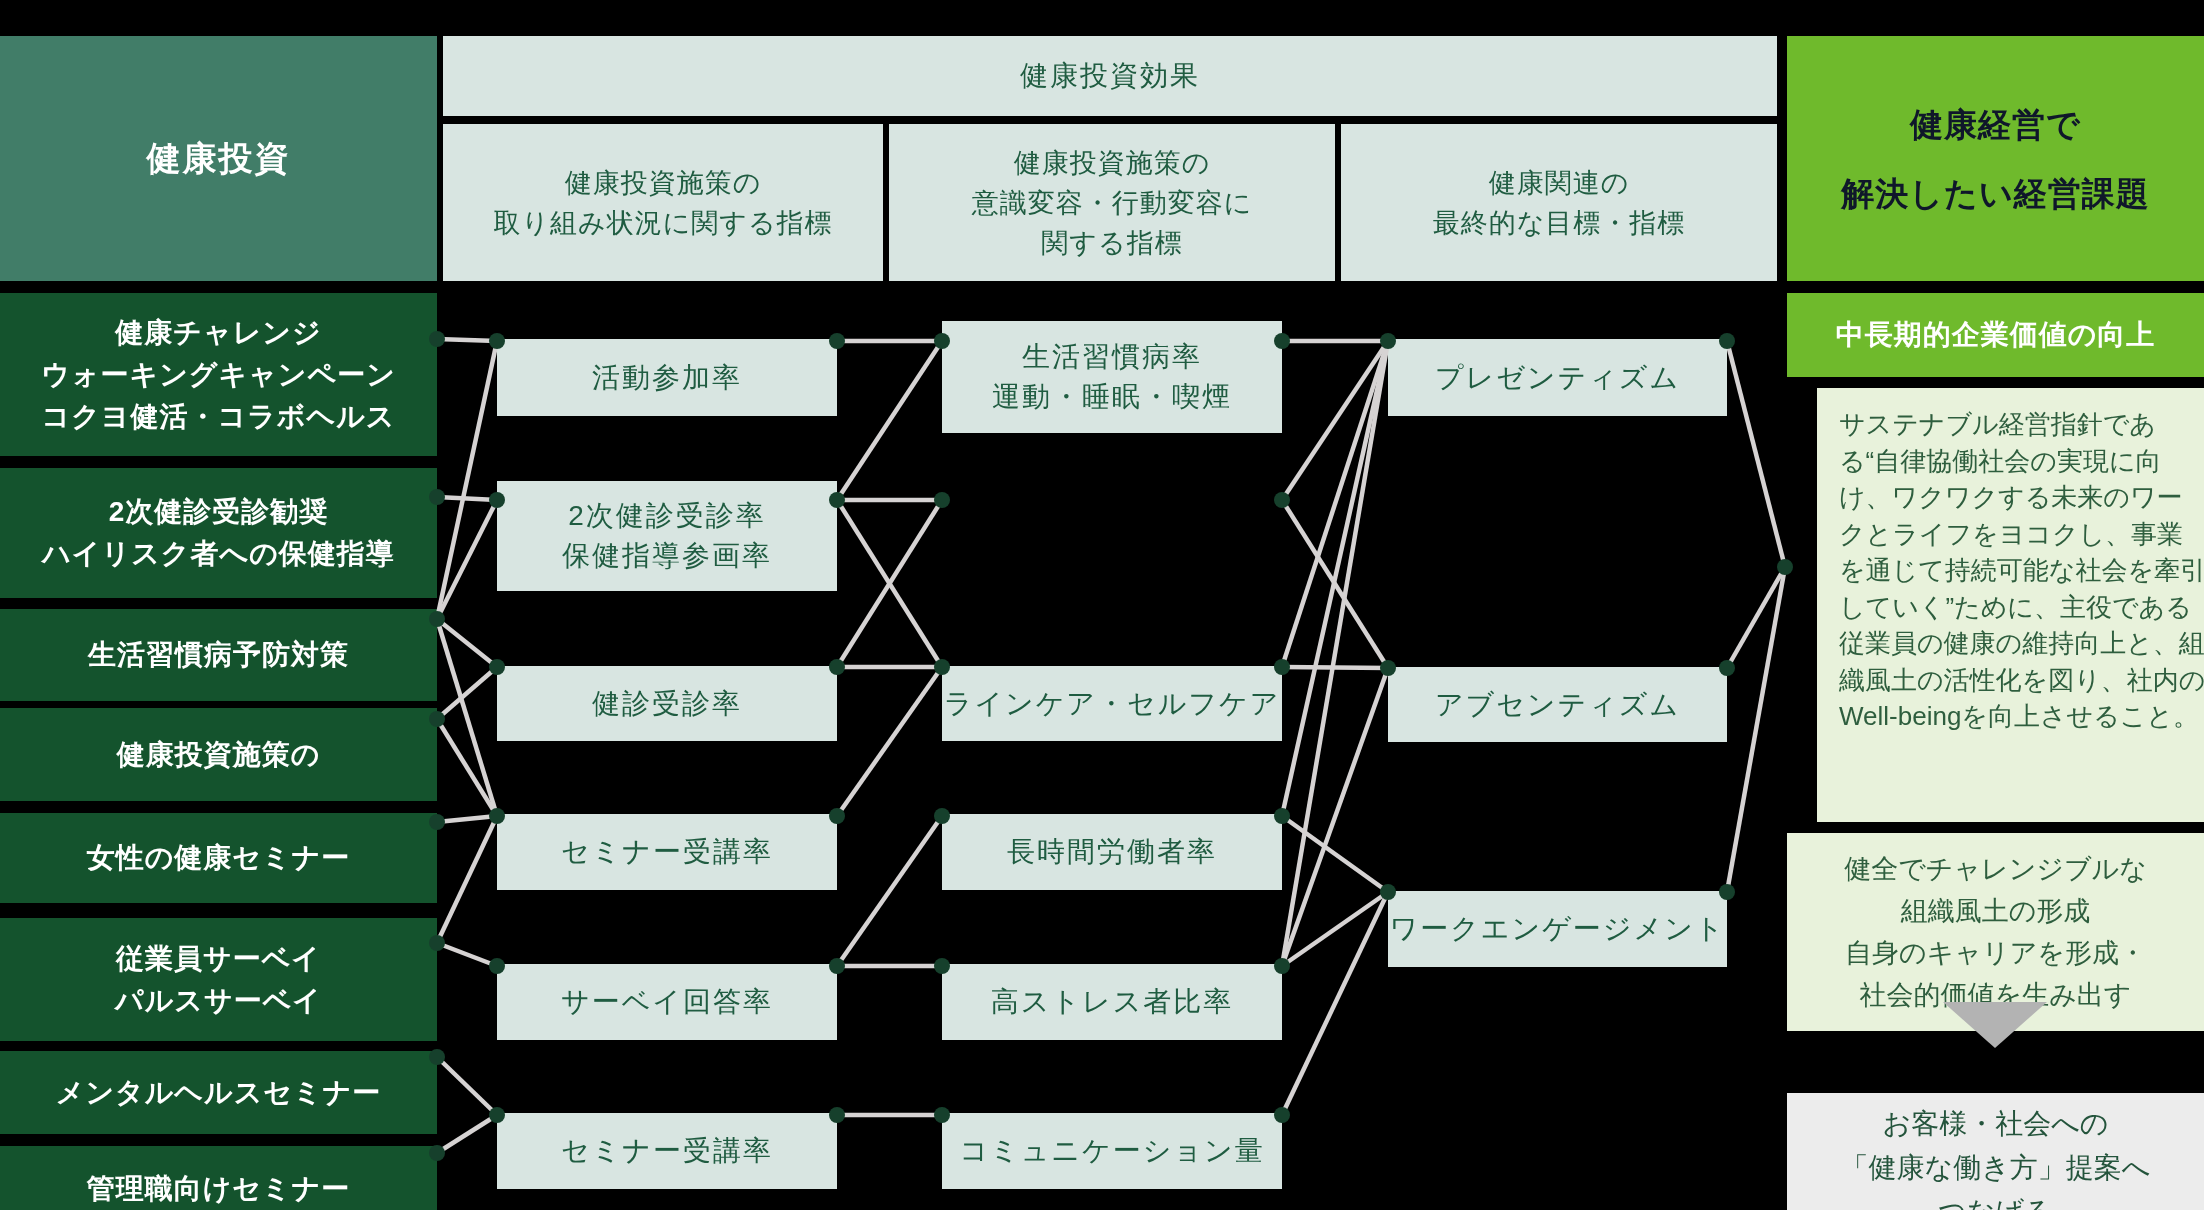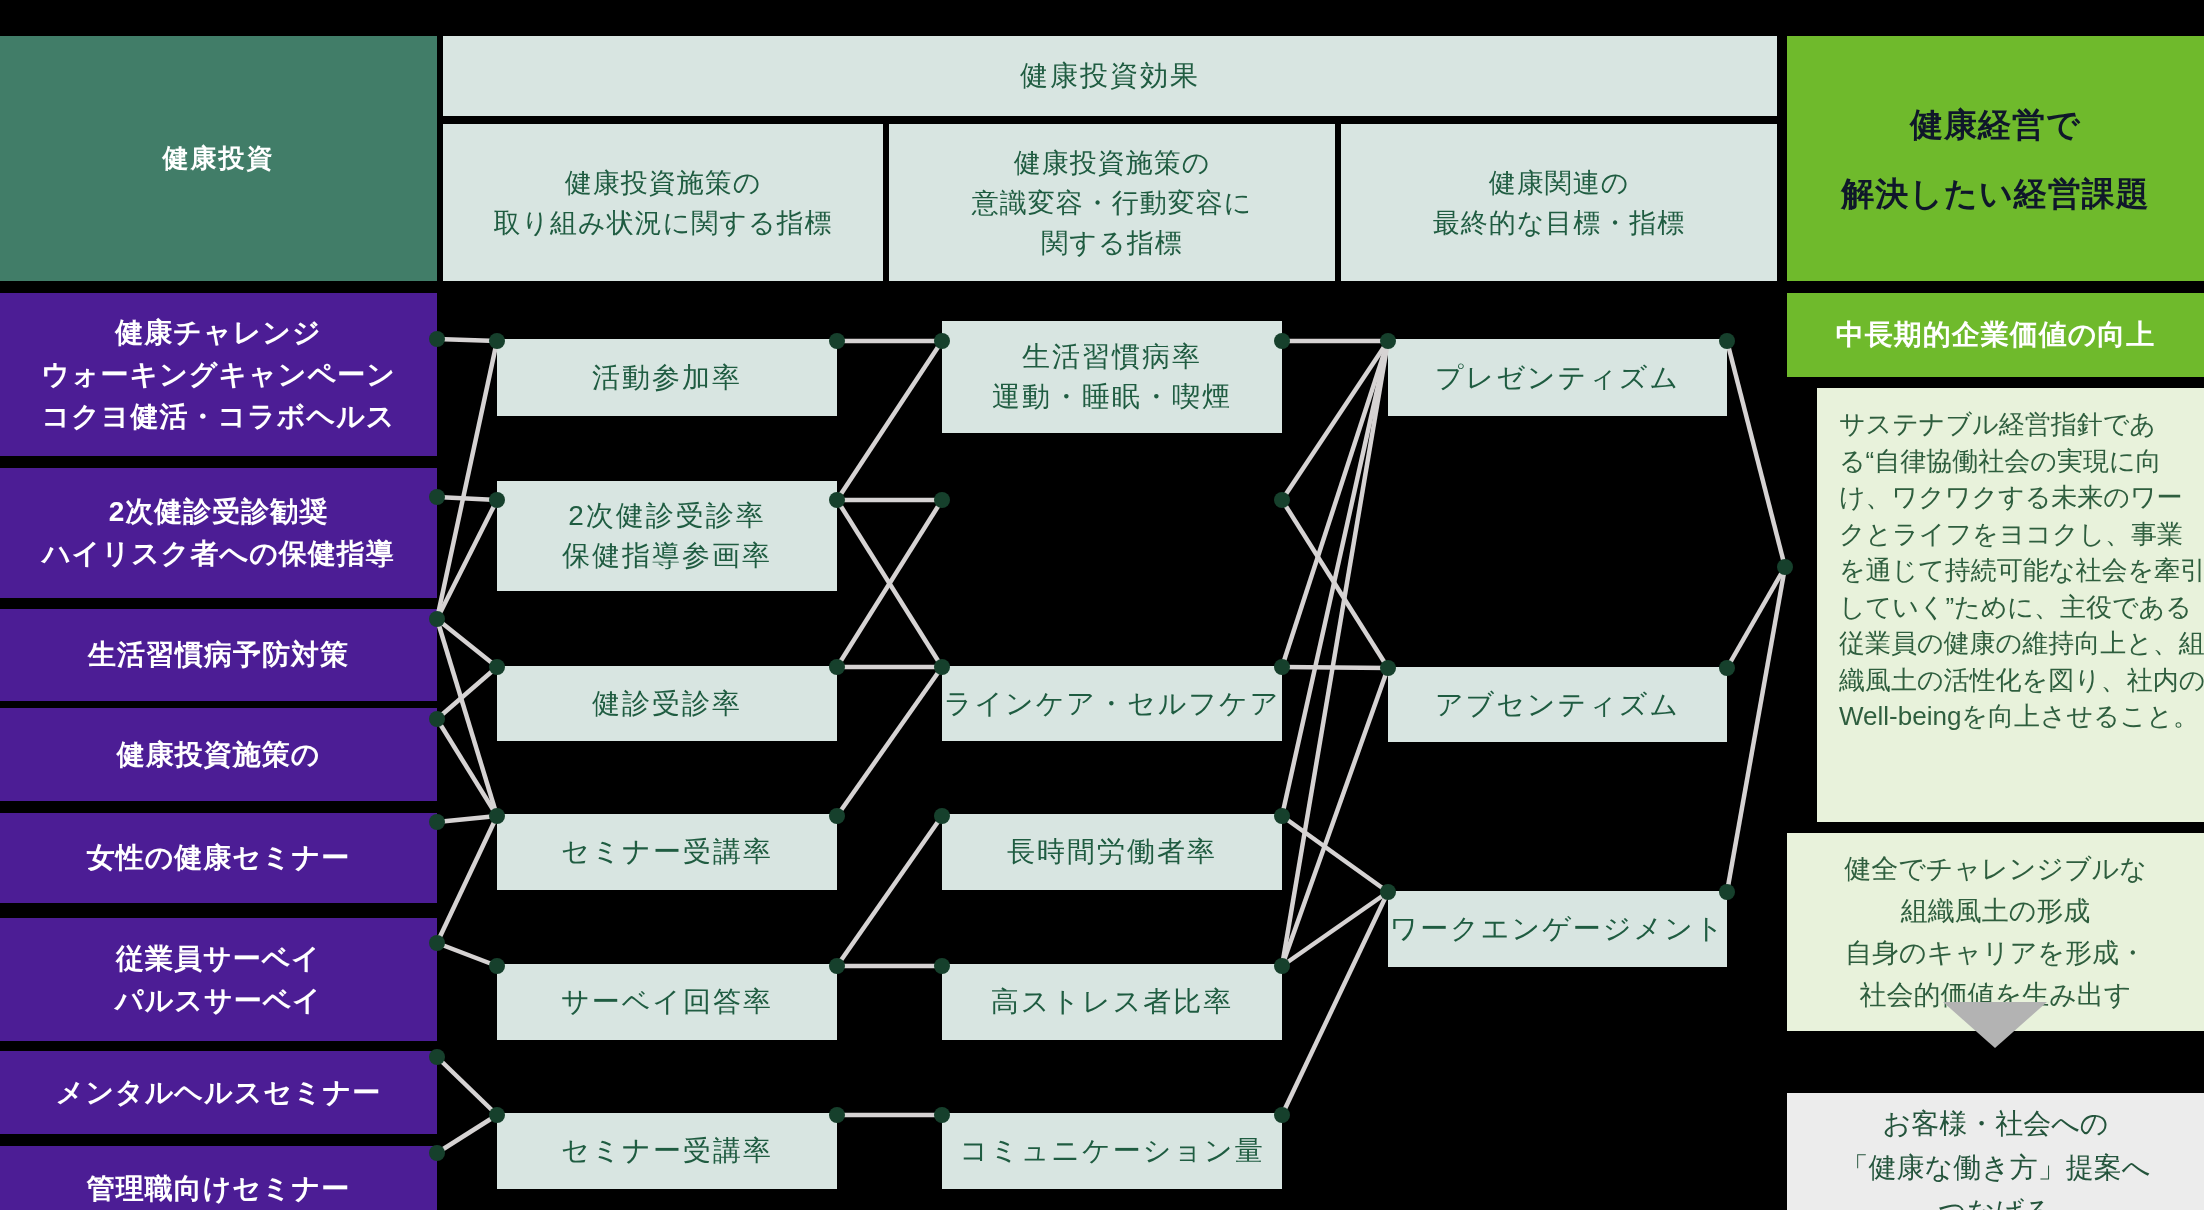--- a/index.html
+++ b/index.html
@@ -4,22 +4,22 @@
 <style>
   html,body{margin:0;padding:0;background:#000;}
   #stage{
     position:relative;width:2204px;height:1210px;background:#000;overflow:hidden;
     font-family:"Liberation Sans","DejaVu Sans",sans-serif;
   }
   .box{position:absolute;display:flex;align-items:center;justify-content:center;
        text-align:center;white-space:pre-line;box-sizing:border-box;margin-top:36px;}
   
   .inv-header{left:0;top:0;width:437px;height:245px;background:#417d68;color:#fff;
-              font-size:26px;font-weight:bold;letter-spacing:2px;}
-  .inv-item{left:0;width:437px;background:#4c1d95;color:#fff;font-size:28px;
+              font-size:34px;font-weight:bold;letter-spacing:2px;}
+  .inv-item{left:0;width:437px;background:#14532d;color:#fff;font-size:28px;
             font-weight:bold;line-height:42px;letter-spacing:1px;}
   
   .effect-strip{left:443px;top:0;width:1334px;height:80px;background:#d8e5e1;
                 color:#1f5c41;font-size:28px;letter-spacing:2px;}
   .sub-header{top:88px;height:157px;background:#d8e5e1;color:#1f5c41;
               font-size:27px;line-height:40px;letter-spacing:1px;}
   
   .cell{background:#d8e5e1;color:#1f5c41;font-size:28px;letter-spacing:2px;line-height:40px;}
   .colA{left:497px;width:340px;}
   .colB{left:942px;width:340px;}

